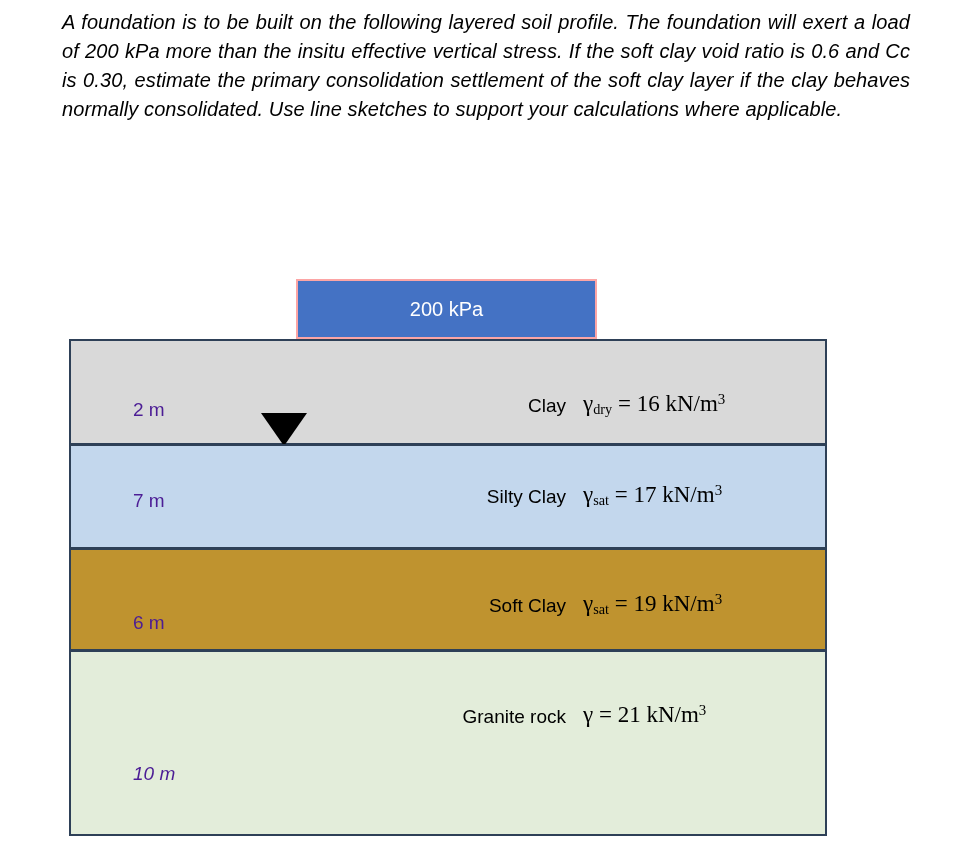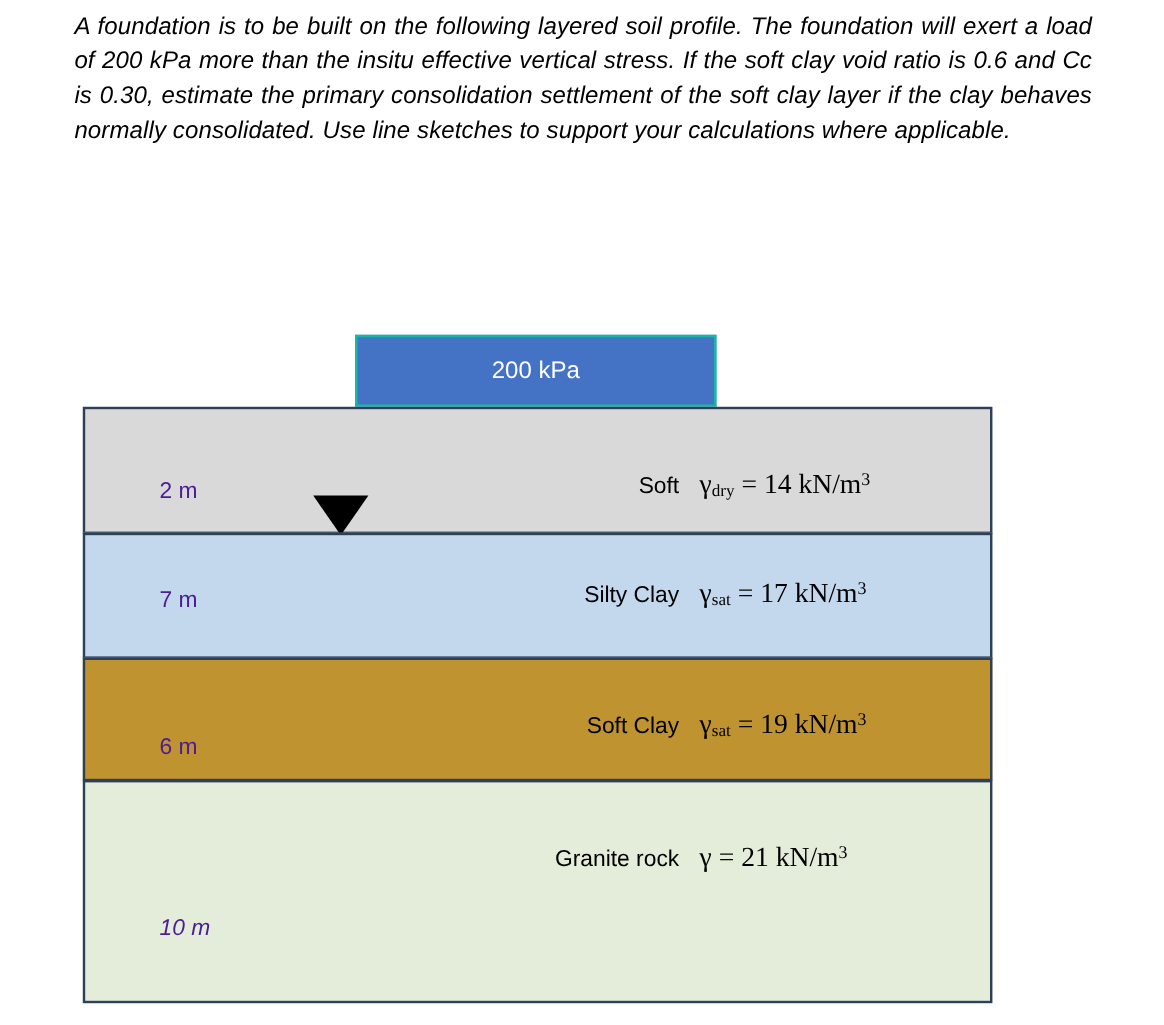--- a/index.html
+++ b/index.html
@@ -40,21 +40,21 @@
     height: 854px;
   }
 
   .load-block {
     position: absolute;
     left: 296px;
     top: 279px;
     width: 301px;
     height: 60px;
     background: #4472C4;
-    border: 2px solid #14b8a6;
+    border: 2px solid #fca5a5;
     box-sizing: border-box;
     display: flex;
     align-items: center;
     justify-content: center;
   }
   .load-block-label {
     color: #ffffff;
     font-size: 20px;
     font-family: "Liberation Sans", sans-serif;
   }
@@ -148,22 +148,22 @@
 <div id="soil-profile">
 
   <div class="load-block">
     <span class="load-block-label">200 kPa</span>
   </div>
 
   <div class="profile-box">
 
     <div class="soil-layer layer-sand">
       <span class="thickness-label">2 m</span>
-      <span class="soil-name">Soft</span>
-      <span class="unit-weight"><span>γ</span><sub>dry</sub>&nbsp;<span>= 14 kN/m</span><sup>3</sup></span>
+      <span class="soil-name">Clay</span>
+      <span class="unit-weight"><span>γ</span><sub>dry</sub>&nbsp;<span>= 16 kN/m</span><sup>3</sup></span>
       <div class="water-table-marker"></div>
     </div>
 
     <div class="soil-layer layer-silty">
       <span class="thickness-label">7 m</span>
       <span class="soil-name">Silty Clay</span>
       <span class="unit-weight"><span>γ</span><sub>sat</sub>&nbsp;<span>= 17 kN/m</span><sup>3</sup></span>
     </div>
 
     <div class="soil-layer layer-soft">

